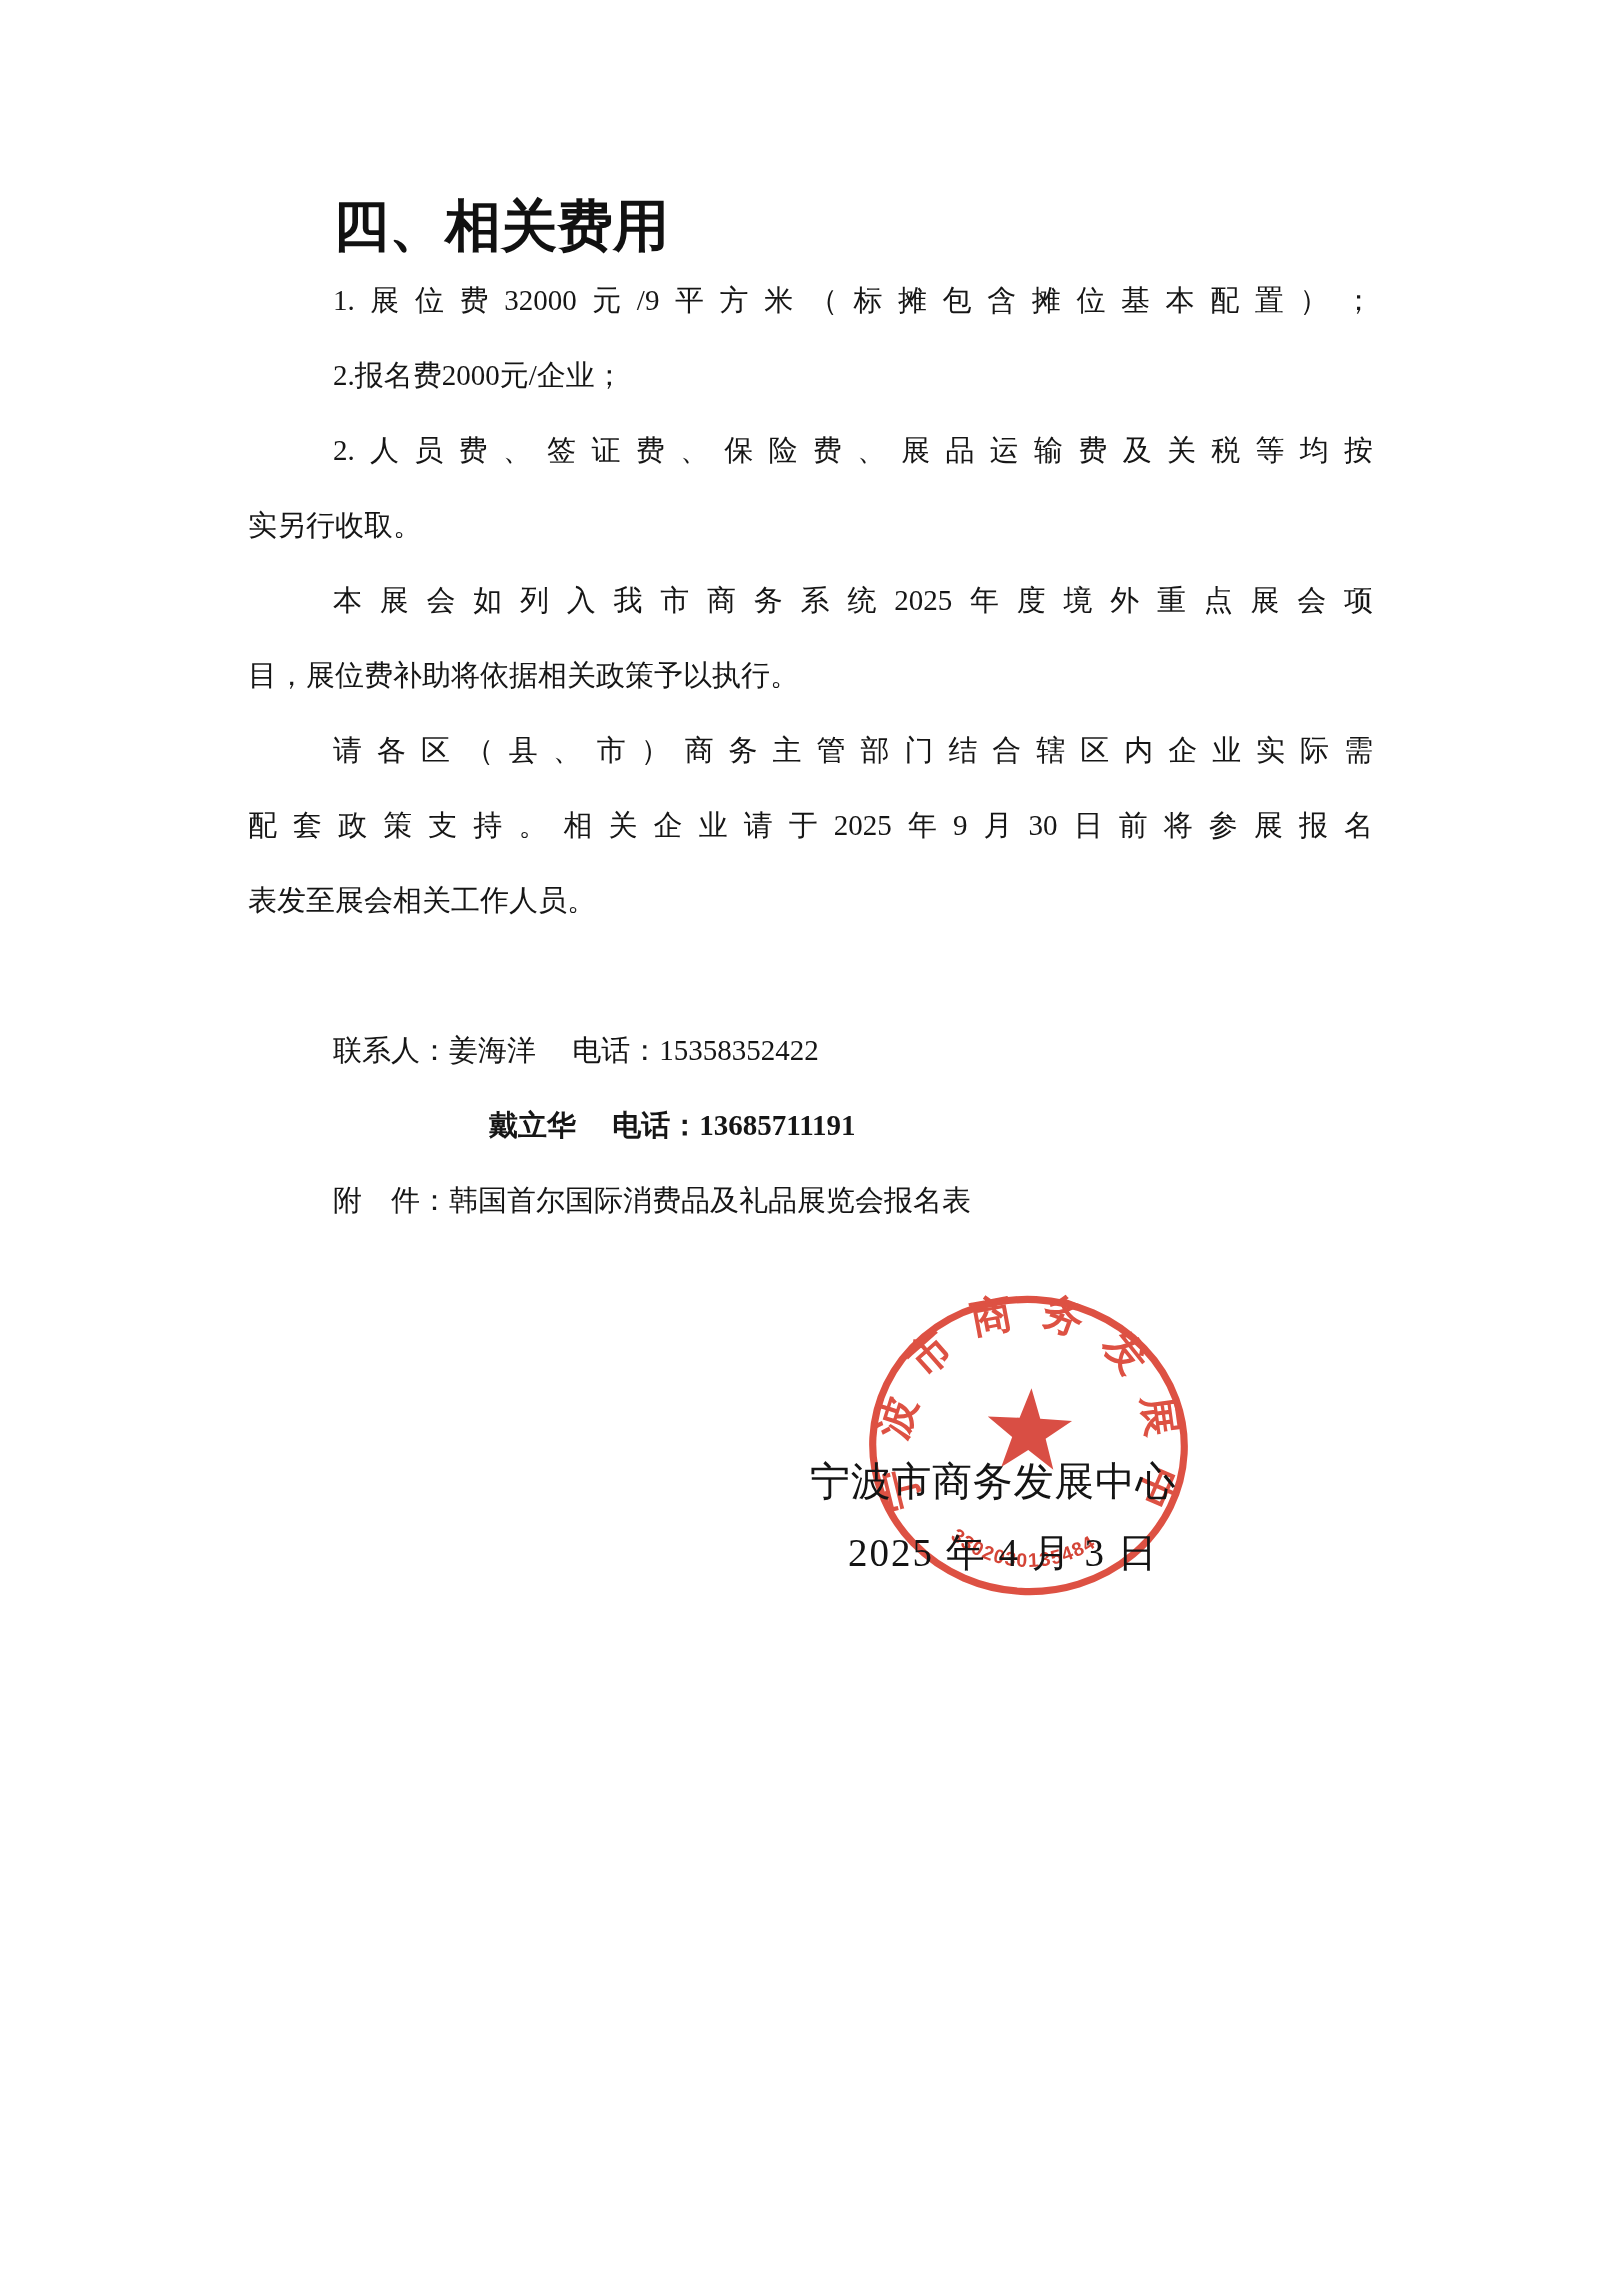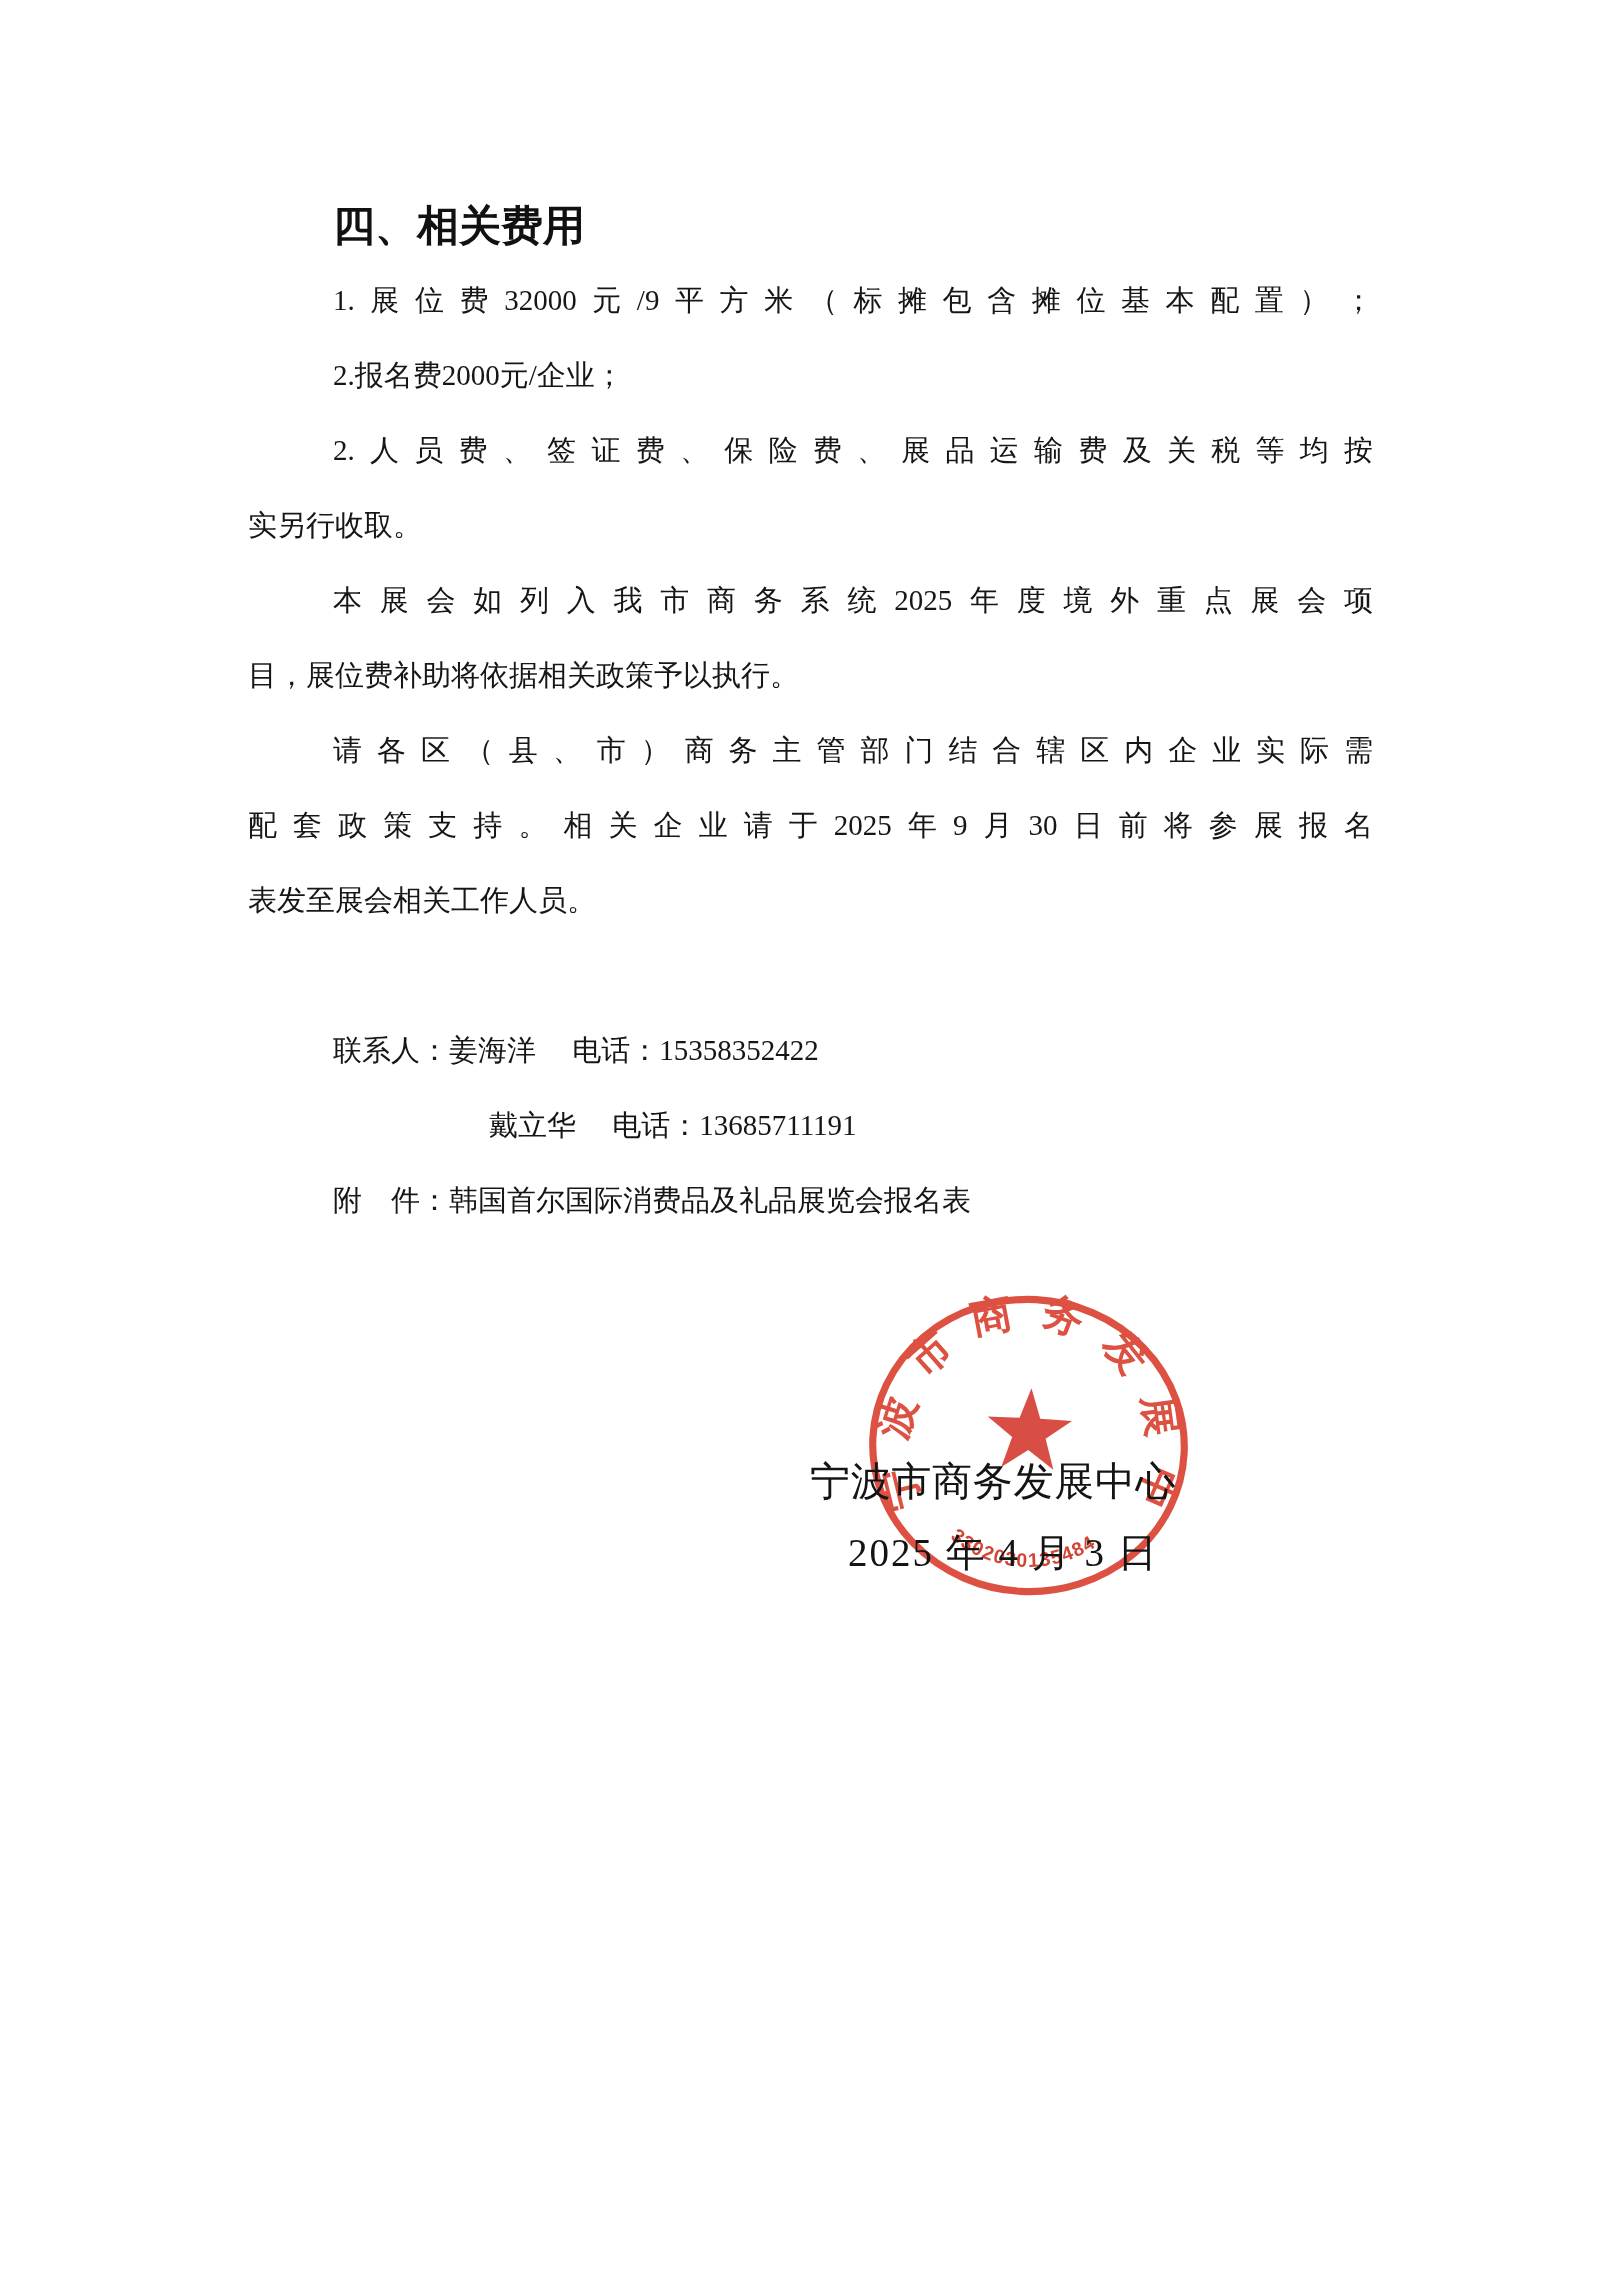--- a/index.html
+++ b/index.html
@@ -15,24 +15,24 @@
     position:absolute;left:248px;top:188px;width:1125px;z-index:2;
   }
   .line{
     height:75px;line-height:75px;font-size:29px;
     white-space:normal;
   }
   .indent{text-indent:85px;}
   .stretch{text-align:justify;text-align-last:justify;text-justify:inter-character;}
   .heading{
     font-family:"Liberation Sans","DejaVu Sans",sans-serif;
-    font-weight:700;font-size:42px;color:#111;
+    font-weight:700;font-size:56px;color:#111;
   }
   .pad1{padding-left:85px;}
-  .pad2{padding-left:241px;}
+  .pad2{padding-left:241px;font-weight:bold;}
   .blank{height:75px;}
   .sign-org{
     position:absolute;left:810px;top:1458px;z-index:3;
     font-size:40px;line-height:48px;letter-spacing:0.7px;color:#141414;
   }
   .sign-date{
     position:absolute;left:848px;top:1529px;z-index:3;
     font-size:39px;line-height:48px;letter-spacing:2px;color:#141414;
   }
   .seal{

